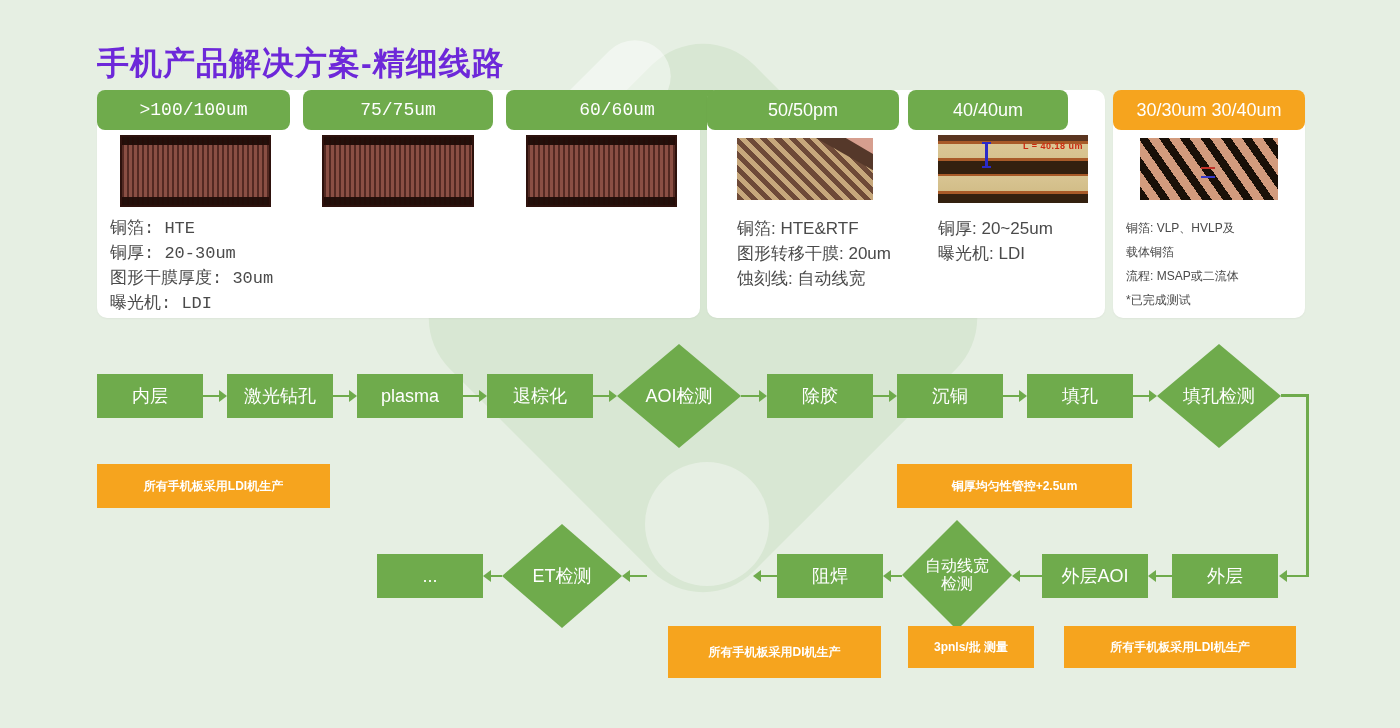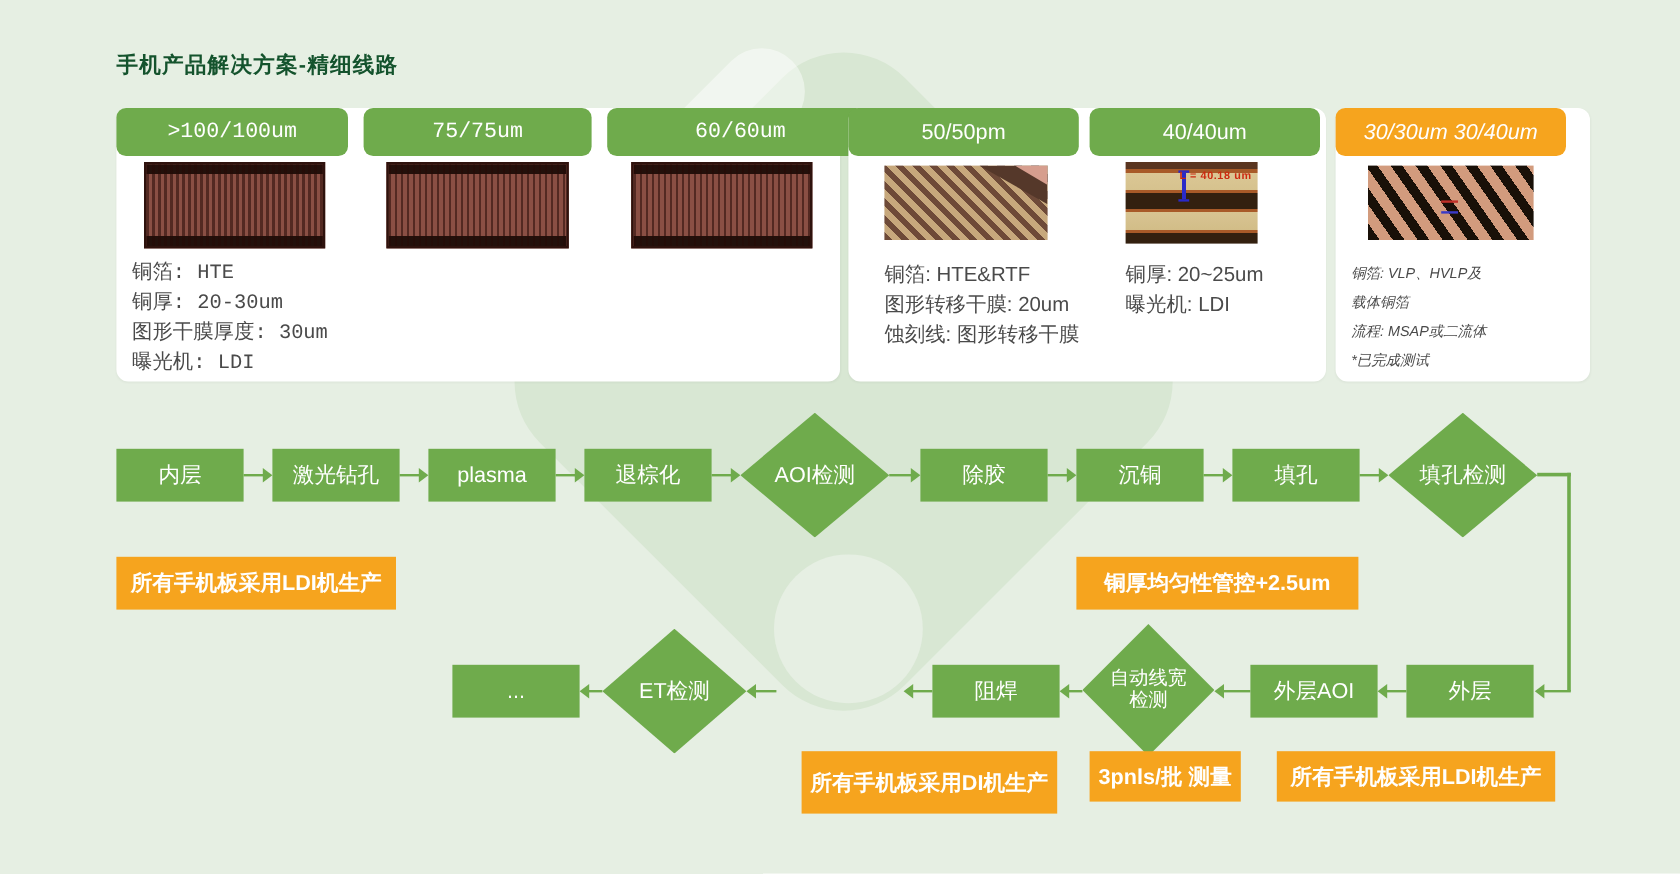--- a/index.html
+++ b/index.html
@@ -10,22 +10,22 @@
     color:#3d3d3d;
   }
   
   .wm-diamond{position:absolute;left:488px;top:103px;width:430px;height:430px;
     background:#d8e7d3;border-radius:72px;transform:rotate(45deg);z-index:0;}
   .wm-slash{position:absolute;left:370px;top:135px;width:340px;height:72px;
     background:rgba(255,255,255,.45);border-radius:36px;transform:rotate(-45deg);z-index:0;}
   .wm-circle{position:absolute;left:645px;top:462px;width:124px;height:124px;
     border-radius:50%;background:#e6efe3;z-index:0;}
   
-  .title{position:absolute;left:97px;top:42px;font-size:18px;font-weight:700;
-    letter-spacing:1px;color:#14532d;z-index:2;}
+  .title{position:absolute;left:97px;top:42px;font-size:32px;font-weight:700;
+    letter-spacing:1px;color:#6d28d9;z-index:2;}
   
   .card{position:absolute;top:90px;height:228px;background:#fff;border-radius:10px;z-index:1;
     box-shadow:0 1px 2px rgba(0,0,0,.04);}
   .tab{position:absolute;top:0;height:40px;border-radius:8px;background:#6fab4c;
     color:#fff;font-size:18px;display:flex;align-items:center;justify-content:center;}
   .tab.orange{background:#f6a41e;}
   .specs{position:absolute;font-size:17px;color:#4a4a4a;line-height:25px;white-space:nowrap;}
   .specs.small{font-size:12px;line-height:24px;}
   
   .pcb{position:absolute;overflow:hidden;}
@@ -69,21 +69,21 @@
   .arrow{position:absolute;height:12px;z-index:1;}
   .arrow::before{content:"";position:absolute;top:5px;height:2px;background:#6fab4c;}
   .arrow-r::before{left:0;right:6px;}
   .arrow-r::after{content:"";position:absolute;right:0;top:0;width:0;height:0;
     border-top:6px solid transparent;border-bottom:6px solid transparent;border-left:8px solid #6fab4c;}
   .arrow-l::before{left:6px;right:0;}
   .arrow-l::after{content:"";position:absolute;left:0;top:0;width:0;height:0;
     border-top:6px solid transparent;border-bottom:6px solid transparent;border-right:8px solid #6fab4c;}
   .conn{position:absolute;background:#6fab4c;z-index:1;}
   
-  .callout{position:absolute;height:44px;background:#f6a41e;color:#fff;font-size:18px;
+  .callout{position:absolute;height:44px;background:#f6a41e;color:#fff;font-size:12px;
     font-weight:700;display:flex;align-items:center;justify-content:center;z-index:1;white-space:nowrap;}
 </style>
 </head>
 <body>
 
 <div id="canvas">
 
   <div class="wm-diamond"></div>
   <div class="wm-slash"></div>
   <div class="wm-circle"></div>
@@ -100,38 +100,38 @@
     <div class="specs" style="left:13px;top:126px;">
       <div>铜箔: HTE</div>
       <div>铜厚: 20-30um</div>
       <div>图形干膜厚度: 30um</div>
       <div>曝光机: LDI</div>
     </div>
   </div>
 
   <div class="card" style="left:707px;width:398px;">
     <div class="tab" style="left:0;width:192px;">50/50pm</div>
-    <div class="tab" style="left:201px;width:192px;">40/40um</div>
+    <div class="tab" style="left:201px;width:160px;">40/40um</div>
     <div class="pcb pcb-diag45" style="left:30px;top:48px;width:136px;height:62px;"></div>
-    <div class="pcb pcb-xsec" style="left:231px;top:45px;width:110px;height:68px;">
+    <div class="pcb pcb-xsec" style="left:231px;top:45px;width:150px;height:68px;">
       <div class="xsec-ibeam"></div>
       <div class="xsec-note">L = 40.18 um</div>
     </div>
     <div class="specs" style="left:30px;top:126px;">
       <div>铜箔: HTE&amp;RTF</div>
       <div>图形转移干膜: 20um</div>
-      <div>蚀刻线: 图形转移干膜</div>
+      <div>蚀刻线: 自动线宽</div>
     </div>
     <div class="specs" style="left:231px;top:126px;">
       <div>铜厚: 20~25um</div>
       <div>曝光机: LDI</div>
     </div>
   </div>
 
-  <div class="card" style="left:1113px;width:212px;font-style:italic;">
+  <div class="card" style="left:1113px;width:192px;">
     <div class="tab orange" style="left:0;width:192px;">30/30um 30/40um</div>
     <div class="pcb pcb-diag60" style="left:27px;top:48px;width:138px;height:62px;">
       <div class="d60-note"></div>
     </div>
     <div class="specs small" style="left:13px;top:126px;">
       <div>铜箔: VLP、HVLP及</div>
       <div>载体铜箔</div>
       <div>流程: MSAP或二流体</div>
       <div>*已完成测试</div>
     </div>

